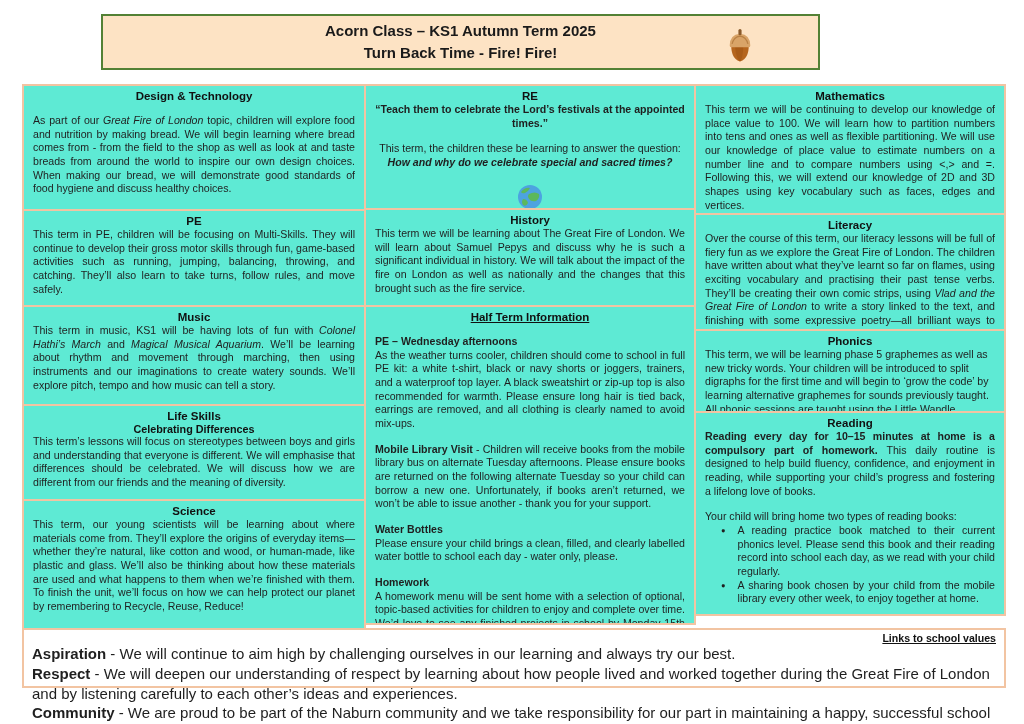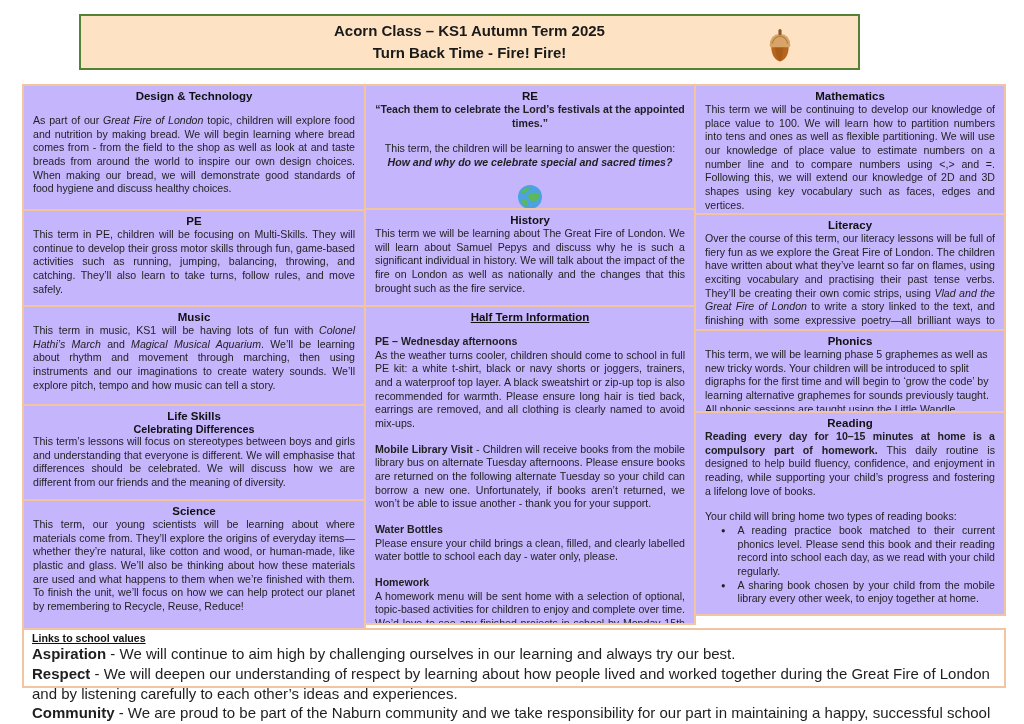--- a/index.html
+++ b/index.html
@@ -1,49 +1,49 @@
 <!DOCTYPE html>
 <html><head>
 <meta charset="utf-8">
 <style>
   html,body{margin:0;padding:0;background:#ffffff;}
   body{font-family:"Liberation Sans","DejaVu Sans",sans-serif;color:#1f1f1f;}
   .page{position:relative;width:1024px;height:724px;background:#fff;overflow:hidden;}
 
   
-  .banner{position:absolute;left:79px;top:14px;width:781px;height:56px;
+  .banner{position:absolute;left:101px;top:14px;width:719px;height:56px;
     background:#fde3c4;border:2px solid #538135;box-sizing:border-box;
     display:flex;align-items:center;justify-content:center;}
   .banner-text{text-align:center;font-weight:bold;font-size:15px;line-height:1.45;color:#1a1a1a;}
   .banner-acorn{position:absolute;right:62px;top:9px;}
 
   
   .grid{position:absolute;left:22px;top:84px;display:flex;}
   .col{display:flex;flex-direction:column;}
   .col + .col{margin-left:-2px;}
-  .cell{box-sizing:border-box;border:2px solid #f2c4a2;background:#c4b5fd;
+  .cell{box-sizing:border-box;border:2px solid #f2c4a2;background:#5eead4;
     padding:4px 9px 4px 9px;overflow:hidden;}
   .cell + .cell{margin-top:-2px;}
   .cell h2{margin:0 0 1px 0;font-size:11.5px;text-align:center;font-weight:bold;color:#111;}
   .cell h3{margin:0;font-size:10.8px;text-align:center;font-weight:bold;color:#111;}
   .cell h2.u{text-decoration:underline;}
   .body{font-size:10.6px;line-height:1.29;}
   .just .para{text-align:justify;}
   .para{margin:0;}
   .para.gap{margin-top:12px;}
   .para.bullet{display:flex;margin-left:14px;}
   .para.bullet::before{content:"●";font-size:7.5px;line-height:13px;margin-right:12px;margin-left:2px;}
   .center .para{text-align:center;}
 
   .globe-wrap{text-align:center;margin-top:14px;}
 
   
   .values{position:absolute;left:22px;top:628px;width:984px;height:60px;
     box-sizing:border-box;border:2px solid #f2c4a2;background:#fff;padding:2px 8px;}
-  .values h2{margin:0;font-size:10.6px;text-align:left;font-weight:bold;text-decoration:underline;color:#111;}
+  .values h2{margin:0;font-size:10.6px;text-align:right;font-weight:bold;text-decoration:underline;color:#111;}
   .values .body{font-size:15px;line-height:1.32;}
 </style>
 </head>
 <body>
 
 <div class="page">
 
   <div class="banner">
     <div class="banner-text">
       <div>Acorn Class – KS1 Autumn Term 2025</div>
@@ -94,21 +94,21 @@
             <div class="para"><span>This term, our young scientists will be learning about where materials come from. They’ll explore the origins of everyday items—whether they’re natural, like cotton and wood, or human-made, like plastic and glass. We’ll also be thinking about how these materials are used and what happens to them when we’re finished with them. To finish the unit, we’ll focus on how we can help protect our planet by remembering to Recycle, Reuse, Reduce!</span></div>
           </div>
       </section>
     </div>
 
     <div class="col" style="width:332px">
       <section class="cell center" style="height:126px">
         <h2>RE</h2>
         <div class="body">
             <div class="para"><span style="font-weight: bold;">“Teach them to celebrate the Lord’s festivals at the appointed times.”</span></div>
-            <div class="para gap"><span>This term, the children will be learning to answer the question:</span></div>
+            <div class="para gap"><span>This term, the children these be learning to answer the question:</span></div>
             <div class="para"><span style="font-weight: bold; font-style: italic;">How and why do we celebrate special and sacred times?</span></div>
           </div>
         <div class="globe-wrap">
           <svg width="26" height="26" viewBox="0 0 26 26">
             <circle cx="13" cy="13" r="12" fill="#4da3e0"></circle>
             <path d="M4 8 Q8 3 13 4 Q11 8 8 9 Q5 10 4 8 Z" fill="#5cb85c"></path>
             <path d="M12 10 Q18 7 22 10 Q23 14 19 17 Q14 18 12 15 Q10 12 12 10 Z" fill="#5cb85c"></path>
             <path d="M6 15 Q10 15 11 19 Q9 23 6 21 Q4 18 6 15 Z" fill="#5cb85c"></path>
           </svg>
         </div>

